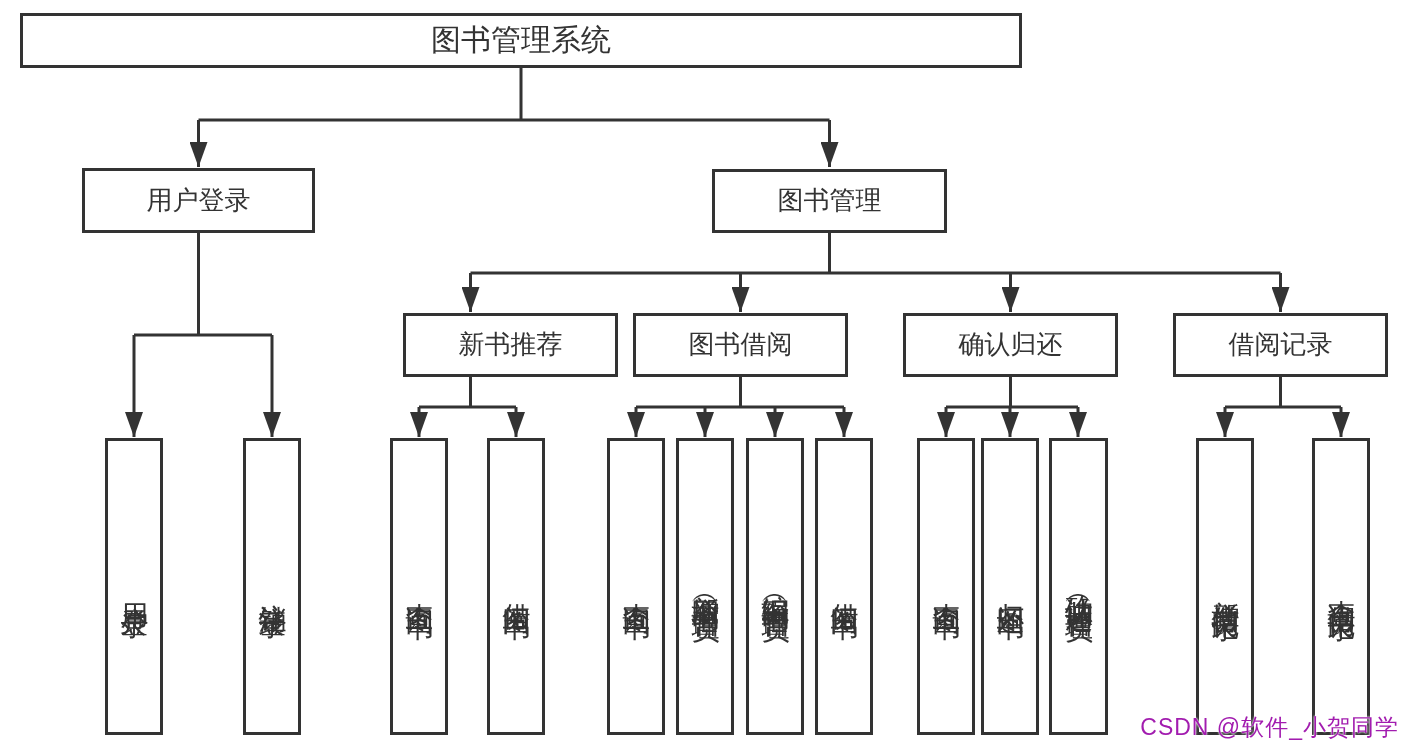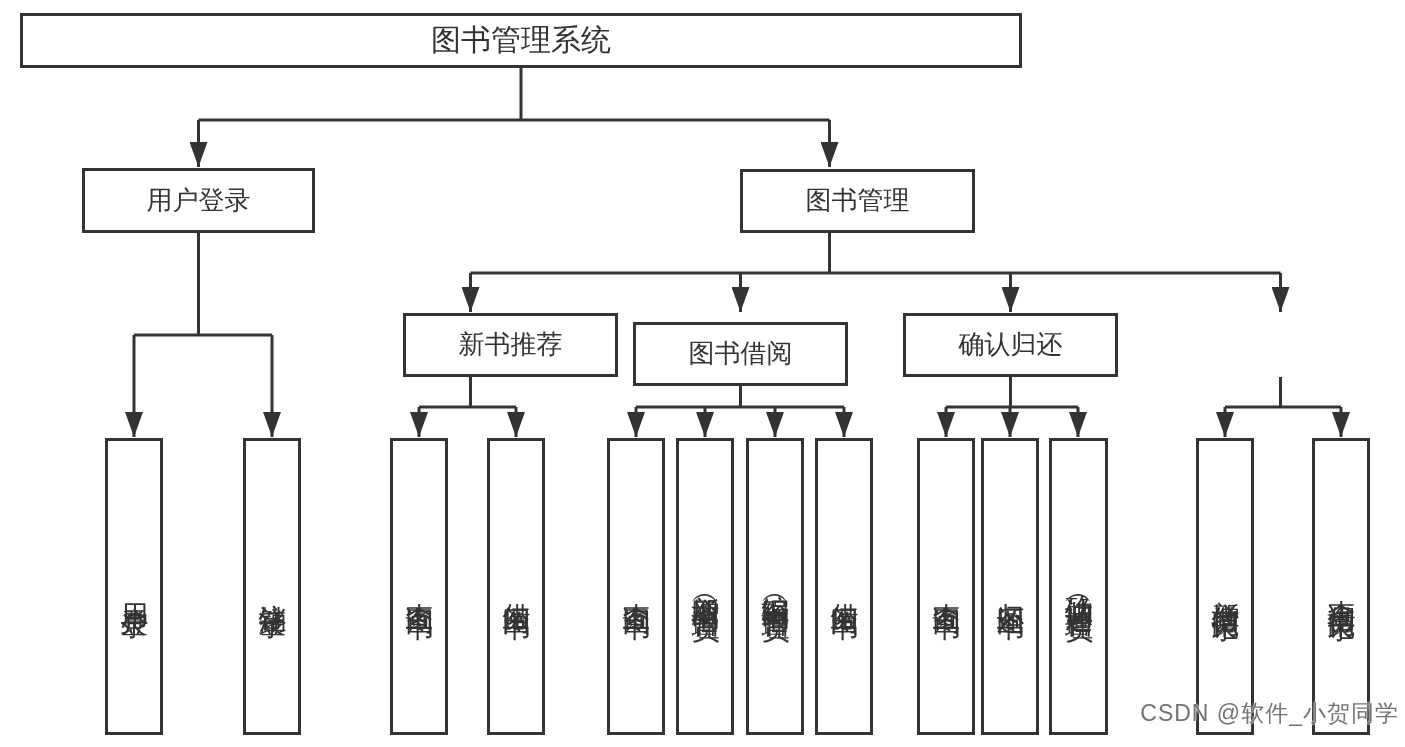--- a/index.html
+++ b/index.html
@@ -32,23 +32,23 @@
   .h-label { font-size: 26px; }
   .leaf {
     writing-mode: vertical-rl;
     text-orientation: mixed;
     font-size: 28px;
     letter-spacing: 3px;
   }
   .watermark {
     position: absolute;
     right: 6px;
-    bottom: 18px;
+    bottom: 4px;
     font-size: 23px;
-    color: #737373;
+    color: #a21caf;
     letter-spacing: 1px;
     text-shadow: 0 0 2px #ffffff, 0 0 2px #ffffff;
     white-space: nowrap;
   }
 </style>
 </head>
 <body>
 
 <div class="canvas">
 
@@ -86,25 +86,26 @@
         <line x1="1078" y1="407" x2="1078" y2="437" marker-end="url(#arr)"></line>
         <line x1="1225" y1="407" x2="1225" y2="437" marker-end="url(#arr)"></line>
         <line x1="1341" y1="407" x2="1341" y2="437" marker-end="url(#arr)"></line>
       </g>
     </g>
   </svg>
 
   <div class="box root-label" style="left:20px;top:13px;width:1002px;height:55px;">图书管理系统</div>
 
   <div class="box h-label" style="left:82px;top:168px;width:233px;height:65px;">用户登录</div>
-  <div class="box h-label" style="left:740px;top:169px;width:235px;height:64px;">图书管理</div>
+  <div class="box h-label" style="left:712px;top:169px;width:235px;height:64px;">图书管理</div>
 
   <div class="box h-label" style="left:363px;top:313px;width:215px;height:64px;margin-left:40px;">新书推荐</div>
-  <div class="box h-label" style="left:633px;top:322px;width:215px;height:64px;">图书借阅</div>
+  <div class="box h-label" style="left:633px;top:313px;width:215px;height:64px;">图书借阅</div>
   <div class="box h-label" style="left:903px;top:313px;width:215px;height:64px;">确认归还</div>
+  <div class="box h-label" style="left:1173px;top:313px;width:215px;height:64px;">借阅记录</div>
 
   <div class="box leaf" style="left:105px;top:438px;width:58px;height:297px;">用户登录</div>
   <div class="box leaf" style="left:243px;top:438px;width:58px;height:297px;">注销登录</div>
 
   <div class="box leaf" style="left:390px;top:438px;width:58px;height:297px;">查询图书</div>
   <div class="box leaf" style="left:487px;top:438px;width:58px;height:297px;">借阅图书</div>
 
   <div class="box leaf" style="left:607px;top:438px;width:58px;height:297px;">查询图书</div>
   <div class="box leaf" style="left:676px;top:438px;width:58px;height:297px;">新增图书（管理员）</div>
   <div class="box leaf" style="left:746px;top:438px;width:58px;height:297px;">编辑图书（管理员）</div>

